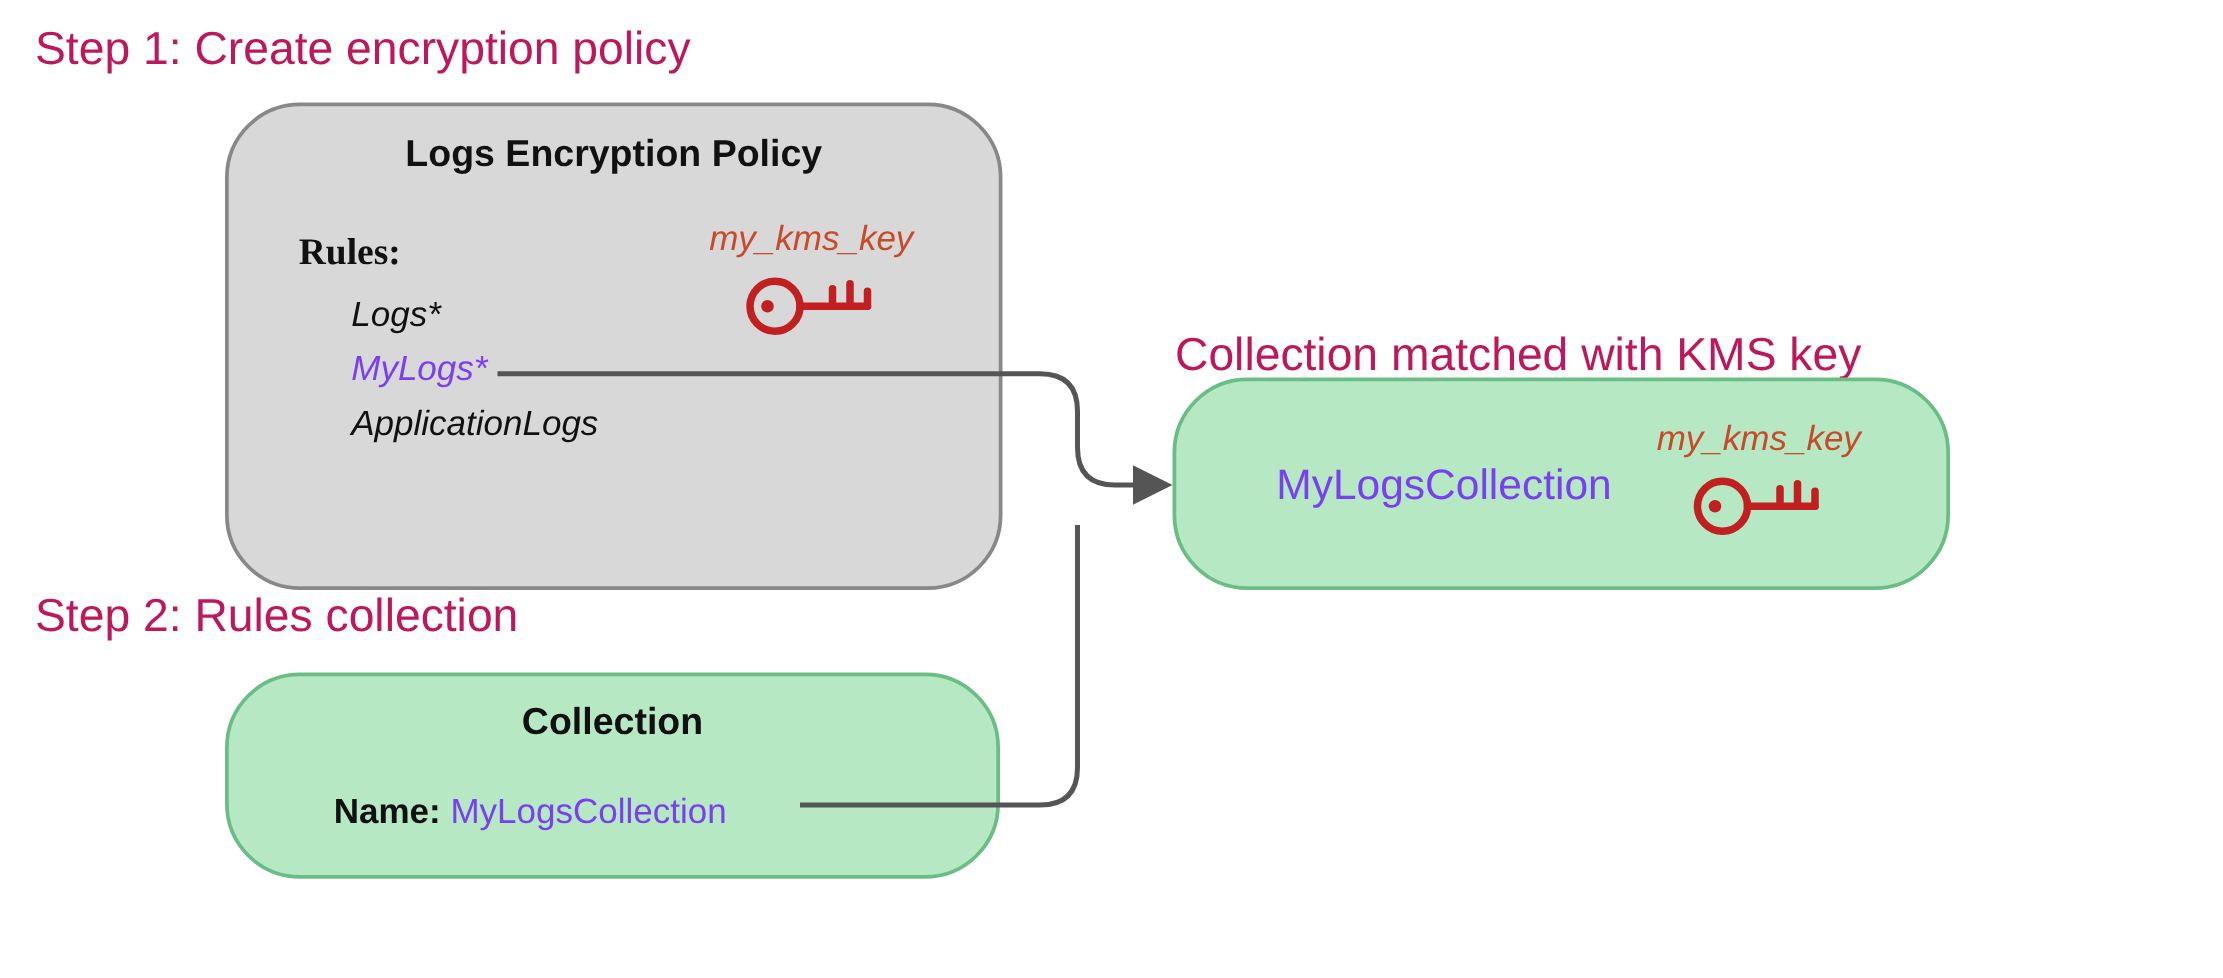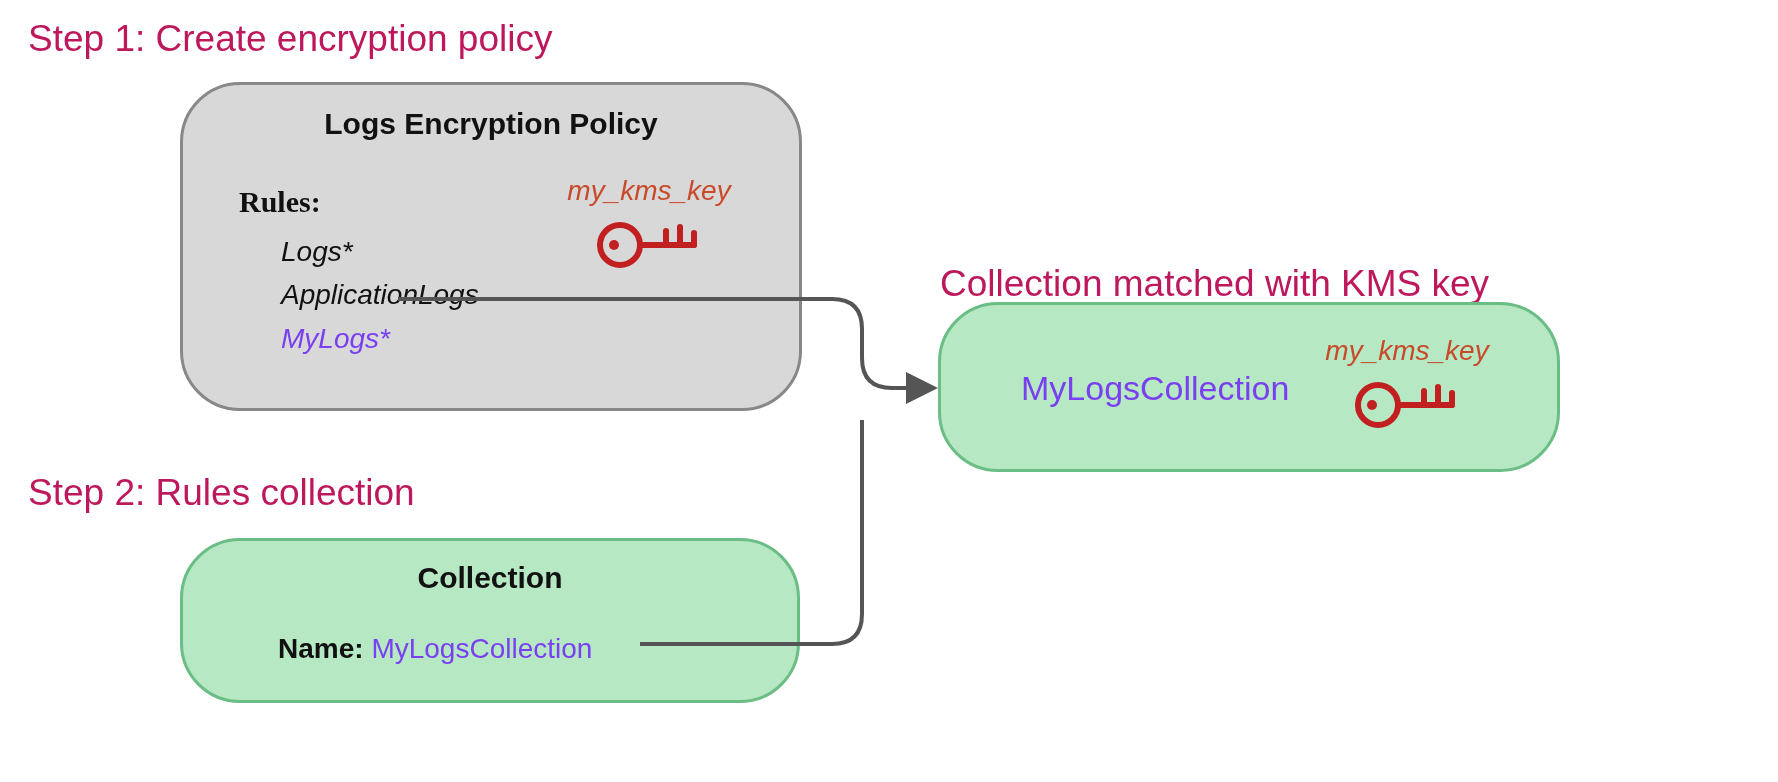--- a/index.html
+++ b/index.html
@@ -79,29 +79,29 @@
     position: absolute;
     overflow: visible;
     pointer-events: none;
   }
 </style>
 </head>
 <body>
 
 <div class="heading" style="left:28px; top:18px;">Step 1: Create encryption policy</div>
 
-<div class="panel policy-panel" style="left:180px; top:82px; width:622px; height:329px;">
+<div class="panel policy-panel" style="left:180px; top:82px; width:622px; height:390px;">
   <div class="panel-title" style="margin-top:22px;">Logs Encryption Policy</div>
 
   <div style="position:absolute; left:56px; top:100px;" class="rules-label">Rules:</div>
 
   <div style="position:absolute; left:98px; top:145px;">
     <div class="rule-item">Logs*</div>
+    <div class="rule-item purple-text">MyLogs*</div>
     <div class="rule-item">ApplicationLogs</div>
-    <div class="rule-item purple-text">MyLogs*</div>
   </div>
 
   <div style="position:absolute; right:60px; top:90px; width:180px; text-align:center;">
     <div class="key-label">my_kms_key</div>
     <div class="key-icon" style="display:flex; justify-content:center; margin-top:4px;">
       <svg width="110" height="60" viewBox="0 0 110 60">
         <g fill="none" stroke="#c22020" stroke-width="6" stroke-linecap="round" stroke-linejoin="round">
           <circle cx="26" cy="34" r="20"></circle>
           <circle cx="20" cy="34" r="5" fill="#c22020" stroke="none"></circle>
           <line x1="46" y1="34" x2="100" y2="34"></line>
@@ -111,21 +111,21 @@
         </g>
       </svg>
     </div>
   </div>
 </div>
 
 <div class="heading" style="left:28px; top:472px;">Step 2: Rules collection</div>
 
 <div class="panel green-panel" style="left:180px; top:538px; width:620px; height:165px;">
   <div class="panel-title" style="margin-top:20px;">Collection</div>
-  <div style="position:absolute; left:95px; top:92px;">
+  <div style="position:absolute; left:84px; top:92px;">
     <span class="name-label">Name: </span><span class="name-value">MyLogsCollection</span>
   </div>
 </div>
 
 <div class="heading" style="left:940px; top:236px;margin-top:27px;">Collection matched with KMS key</div>
 
 <div class="panel green-panel" style="left:938px; top:302px; width:622px; height:170px;">
   <div class="result-collection" style="position:absolute; left:80px; top:64px;">MyLogsCollection</div>
 
   <div style="position:absolute; right:60px; top:30px; width:180px; text-align:center;">

